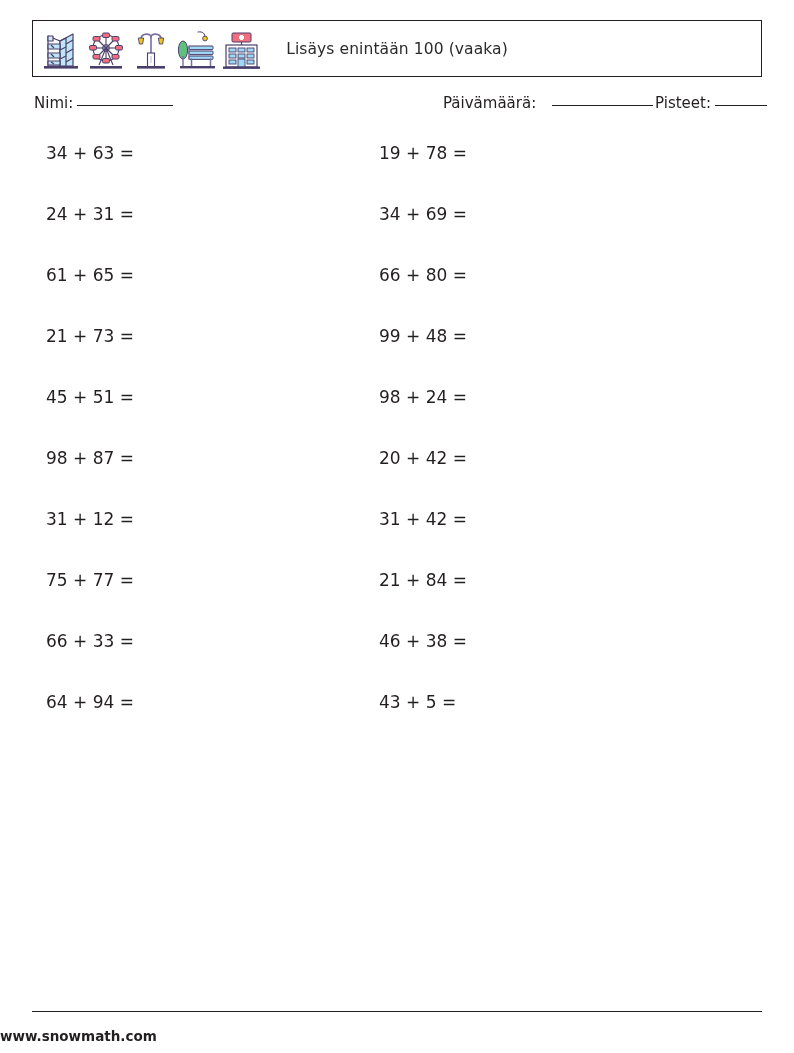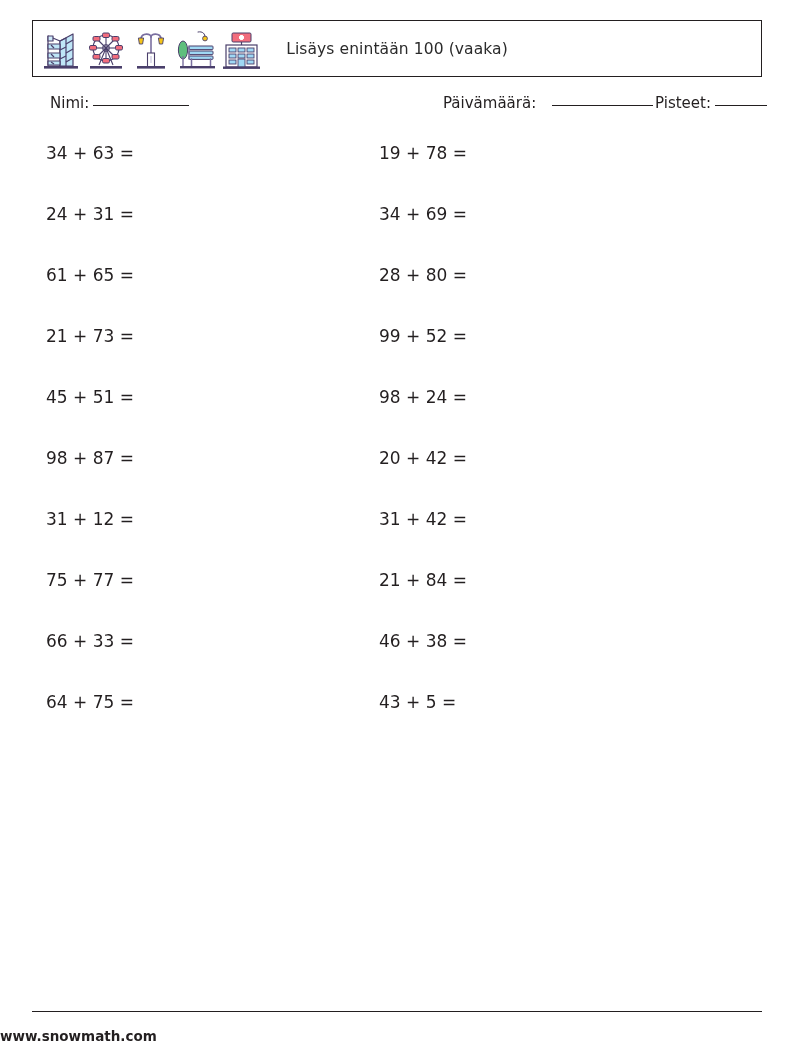--- a/index.html
+++ b/index.html
@@ -70,21 +70,21 @@
     align-items: baseline;
   }
   .meta-label { margin-right: 4px; }
   .meta-rule {
     display: inline-block;
     border-bottom: 1.4px solid #231f20;
     height: 0;
     position: relative;
     top: -2px;
   }
-  #meta-name  { left: 16px; }
+  #meta-name  { left: 0px; }
   #meta-date  { left: 409px; gap: 12px; }
   #meta-score { left: 621px; }
   #meta-name  .meta-rule { width: 96px; }
   #meta-date  .meta-rule { width: 101px; }
   #meta-score .meta-rule { width: 52px; }
 
   
   #problems {
     position: absolute;
     left: 0;
@@ -271,25 +271,25 @@
   <div class="prob-row">
     <div class="problem col-left">34 + 63 =</div>
     <div class="problem col-right">19 + 78 =</div>
   </div>
   <div class="prob-row">
     <div class="problem col-left">24 + 31 =</div>
     <div class="problem col-right">34 + 69 =</div>
   </div>
   <div class="prob-row">
     <div class="problem col-left">61 + 65 =</div>
-    <div class="problem col-right">28 + 80 =</div>
+    <div class="problem col-right">66 + 80 =</div>
   </div>
   <div class="prob-row">
     <div class="problem col-left">21 + 73 =</div>
-    <div class="problem col-right">99 + 52 =</div>
+    <div class="problem col-right">99 + 48 =</div>
   </div>
   <div class="prob-row">
     <div class="problem col-left">45 + 51 =</div>
     <div class="problem col-right">98 + 24 =</div>
   </div>
   <div class="prob-row">
     <div class="problem col-left">98 + 87 =</div>
     <div class="problem col-right">20 + 42 =</div>
   </div>
   <div class="prob-row">
@@ -298,19 +298,19 @@
   </div>
   <div class="prob-row">
     <div class="problem col-left">75 + 77 =</div>
     <div class="problem col-right">21 + 84 =</div>
   </div>
   <div class="prob-row">
     <div class="problem col-left">66 + 33 =</div>
     <div class="problem col-right">46 + 38 =</div>
   </div>
   <div class="prob-row">
-    <div class="problem col-left">64 + 75 =</div>
+    <div class="problem col-left">64 + 94 =</div>
     <div class="problem col-right">43 + 5 =</div>
   </div>
 </div>
 
 <div id="footer-rule"></div>
 <div id="footer-url">www.snowmath.com</div>
 
 </body></html>

